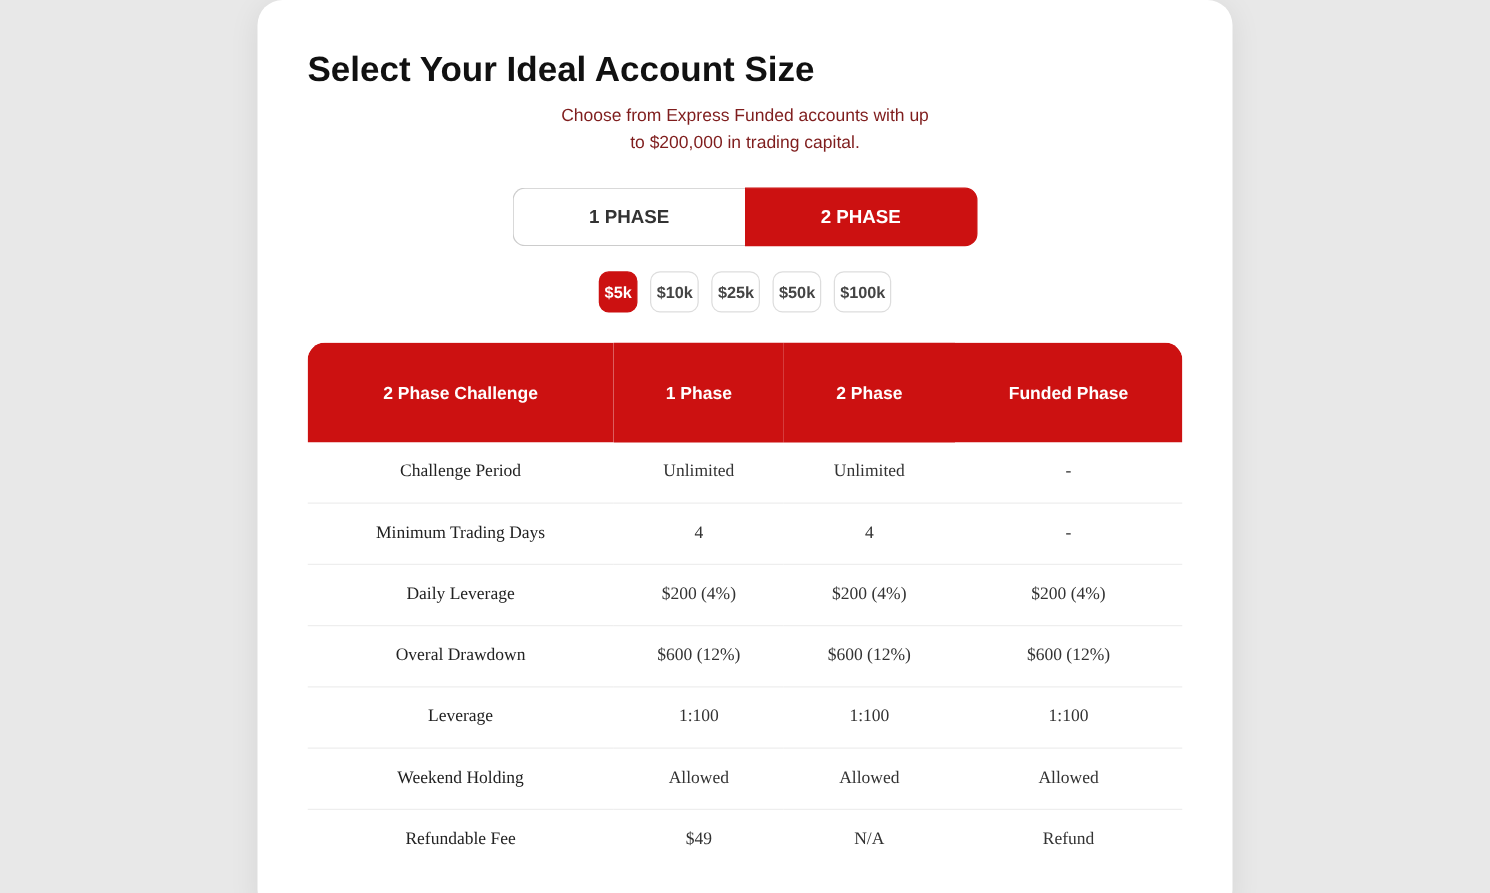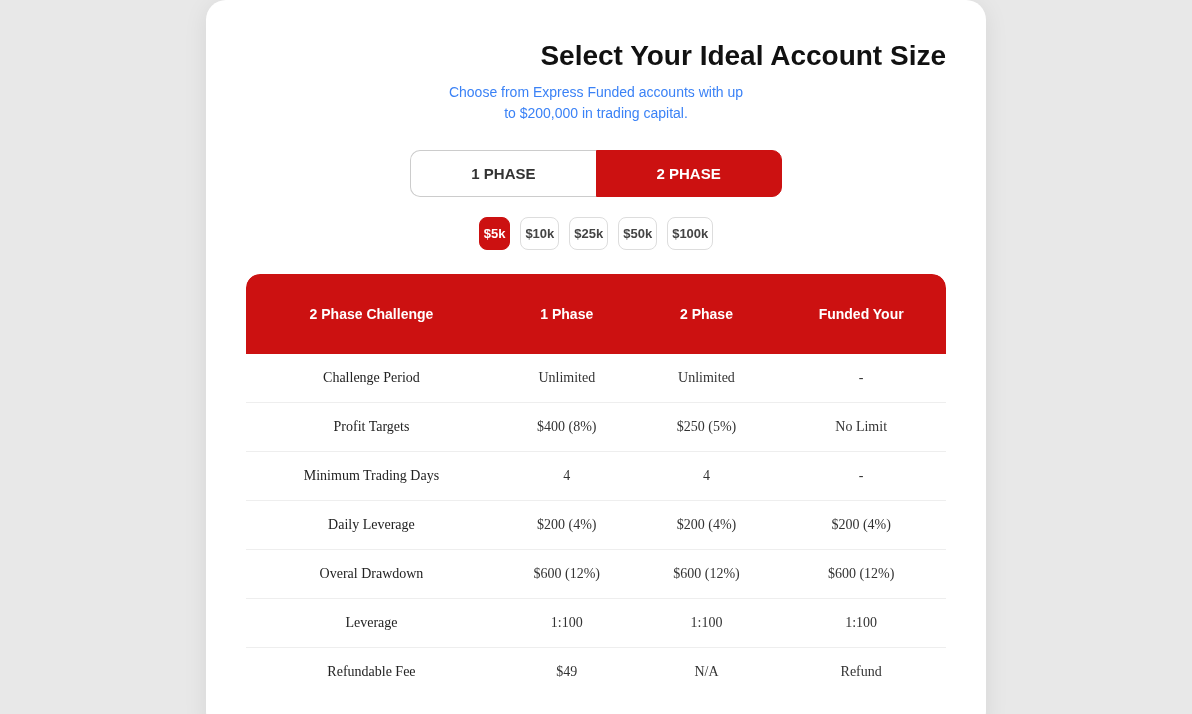--- a/index.html
+++ b/index.html
@@ -15,31 +15,31 @@
 
     .card {
       background: #fff;
       border-radius: 20px;
       padding: 40px 40px 36px;
       width: 780px;
       box-shadow: 0 4px 24px rgba(0,0,0,0.08);
     }
 
     .card-title {
-      text-align: right;
+      text-align: left;
       font-size: 28px;
       font-weight: 800;
       color: #111;
       margin-bottom: 10px;
     }
 
     .card-subtitle {
       text-align: center;
       font-size: 14px;
-      color: #3b82f6;
+      color: #7f1d1d;
       line-height: 1.5;
       margin-bottom: 26px;
     }
 
     .phase-toggle {
       display: flex;
       justify-content: center;
       gap: 0;
       margin-bottom: 20px;
     }
@@ -165,37 +165,31 @@
     <button class="size-btn">$50k</button>
     <button class="size-btn">$100k</button>
   </div>
 
   <table class="comparison-table">
     <thead>
       <tr>
         <th>2 Phase Challenge</th>
         <th>1 Phase</th>
         <th>2 Phase</th>
-        <th>Funded Your</th>
+        <th>Funded Phase</th>
       </tr>
     </thead>
     <tbody>
       <tr>
         <td>Challenge Period</td>
         <td>Unlimited</td>
         <td>Unlimited</td>
         <td>-</td>
       </tr>
       <tr>
-        <td>Profit Targets</td>
-        <td>$400 (8%)</td>
-        <td>$250 (5%)</td>
-        <td>No Limit</td>
-      </tr>
-      <tr>
         <td>Minimum Trading Days</td>
         <td>4</td>
         <td>4</td>
         <td>-</td>
       </tr>
       <tr>
         <td>Daily Leverage</td>
         <td>$200 (4%)</td>
         <td>$200 (4%)</td>
         <td>$200 (4%)</td>
@@ -206,20 +200,26 @@
         <td>$600 (12%)</td>
         <td>$600 (12%)</td>
       </tr>
       <tr>
         <td>Leverage</td>
         <td>1:100</td>
         <td>1:100</td>
         <td>1:100</td>
       </tr>
       <tr>
+        <td>Weekend Holding</td>
+        <td>Allowed</td>
+        <td>Allowed</td>
+        <td>Allowed</td>
+      </tr>
+      <tr>
         <td>Refundable Fee</td>
         <td>$49</td>
         <td>N/A</td>
         <td>Refund</td>
       </tr>
     </tbody>
   </table>
 </div>
 
 </body></html>

